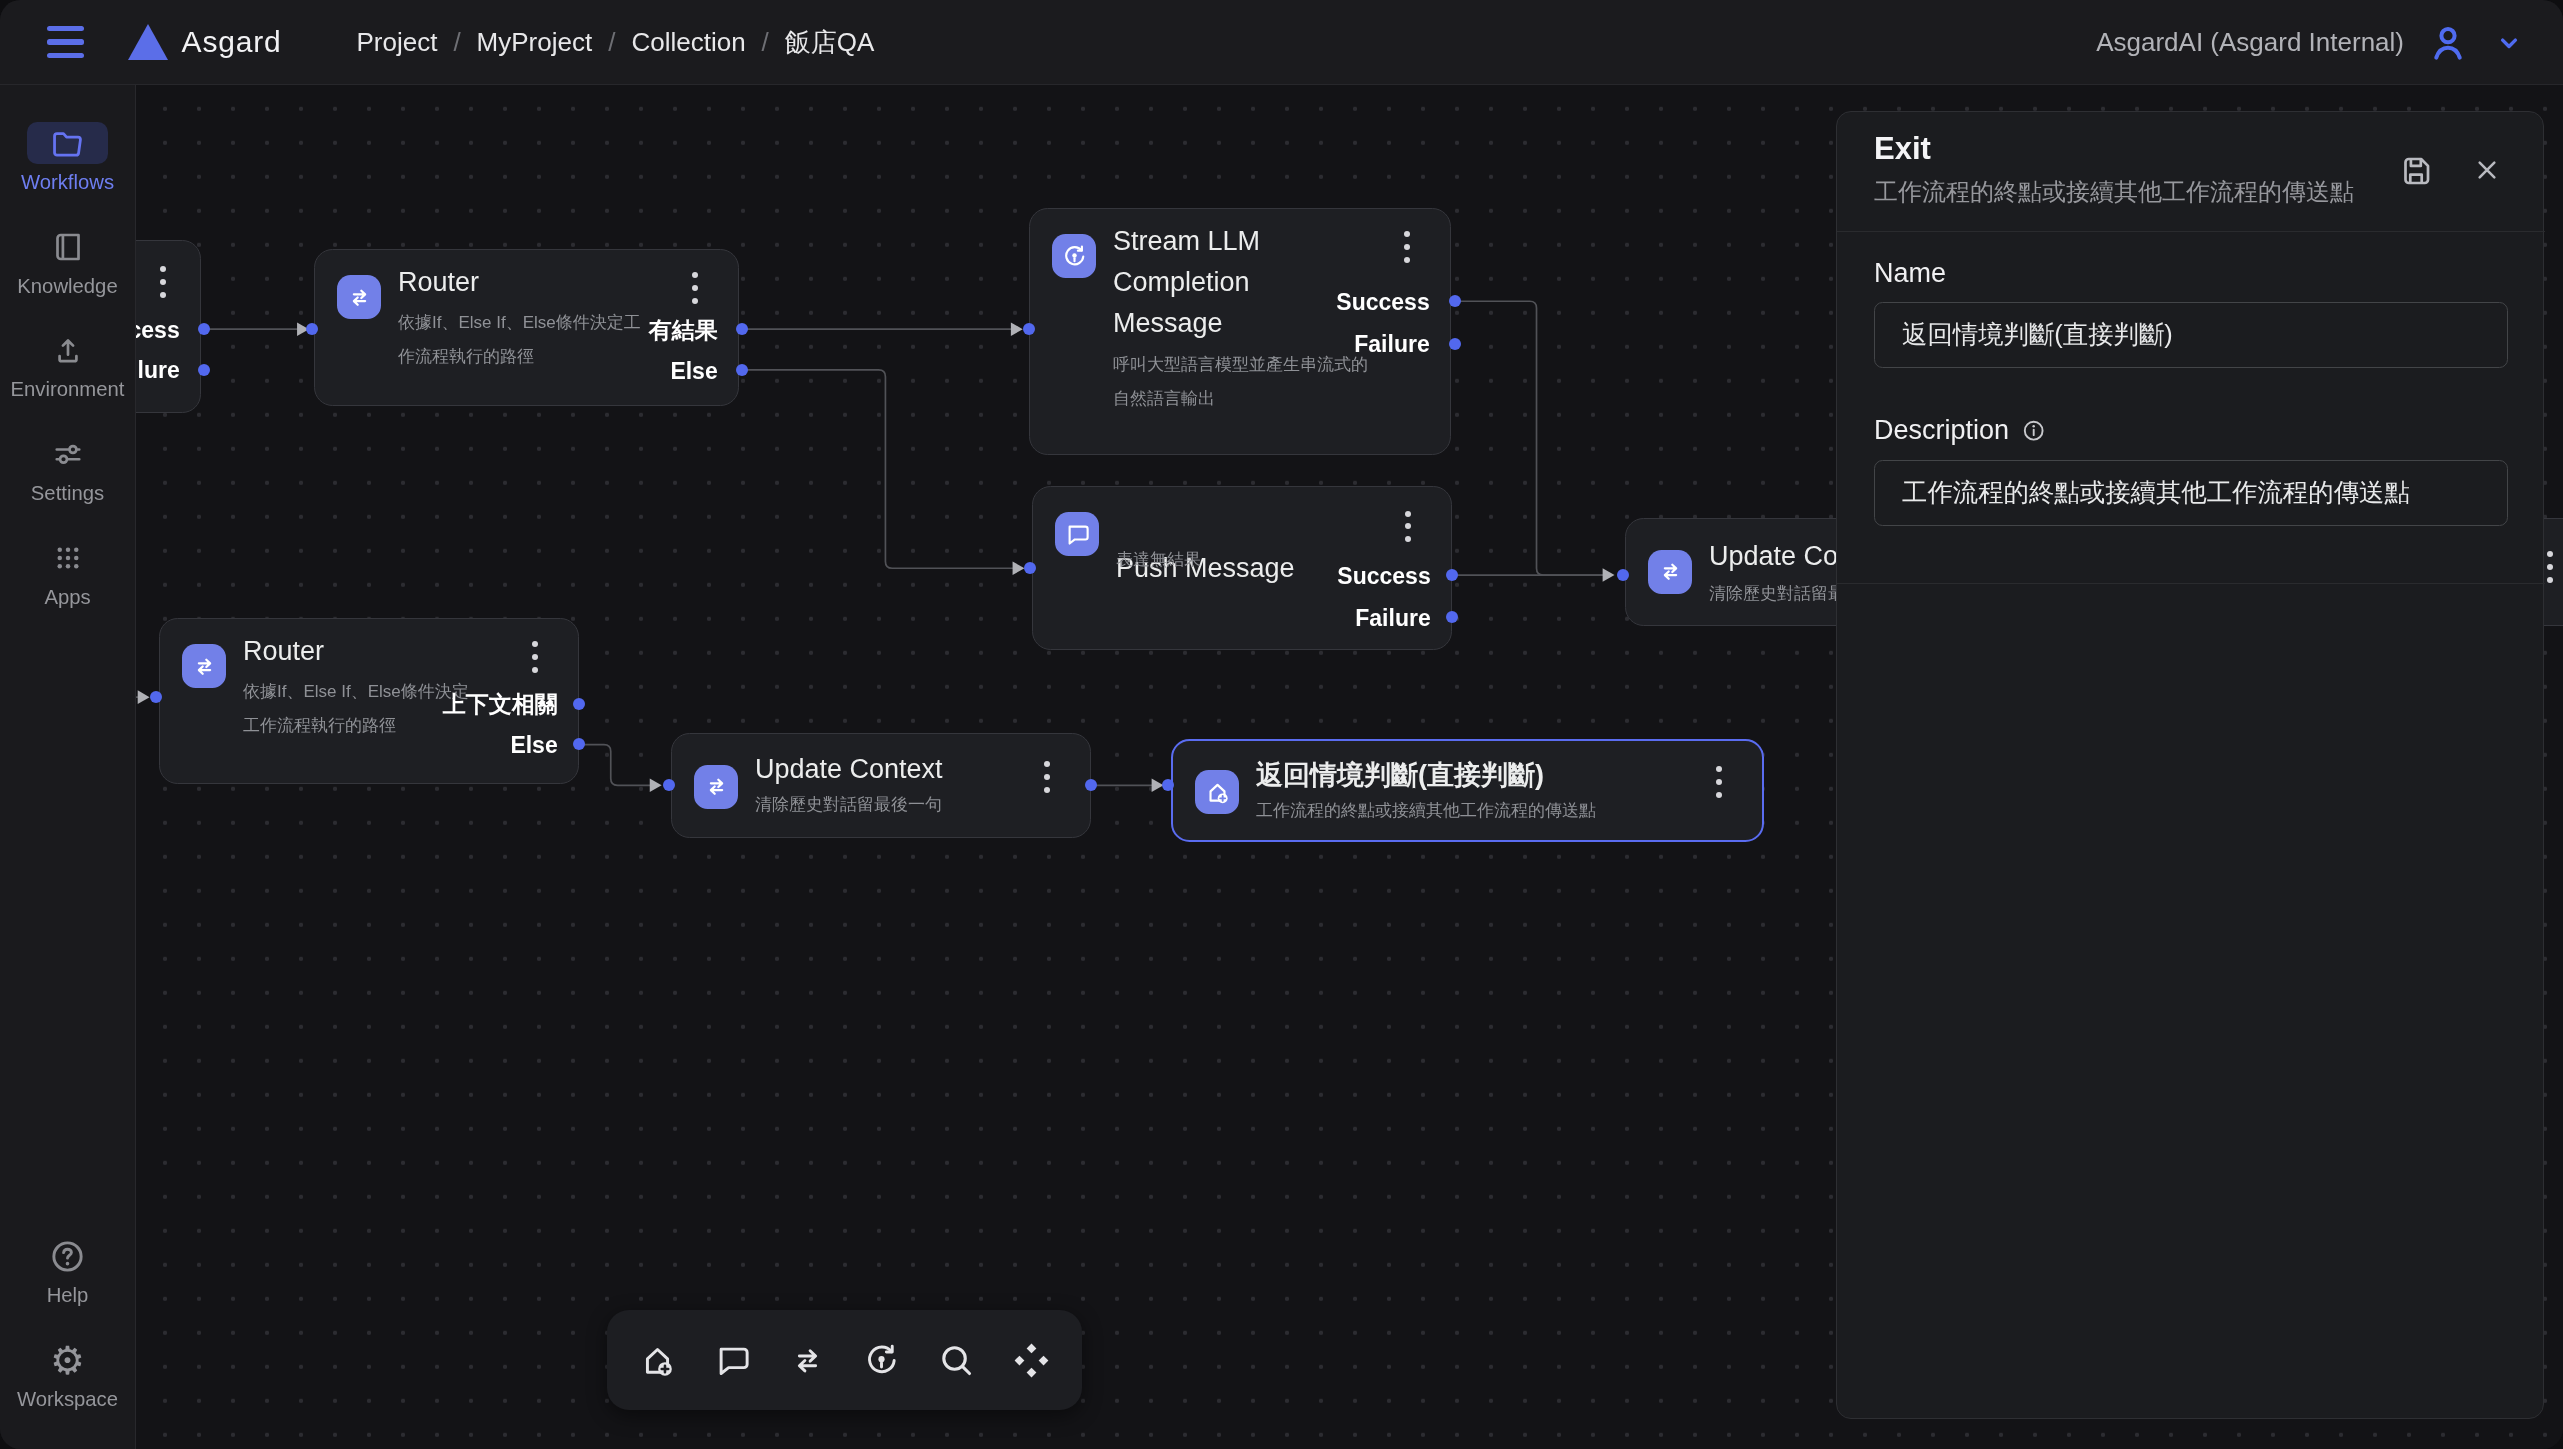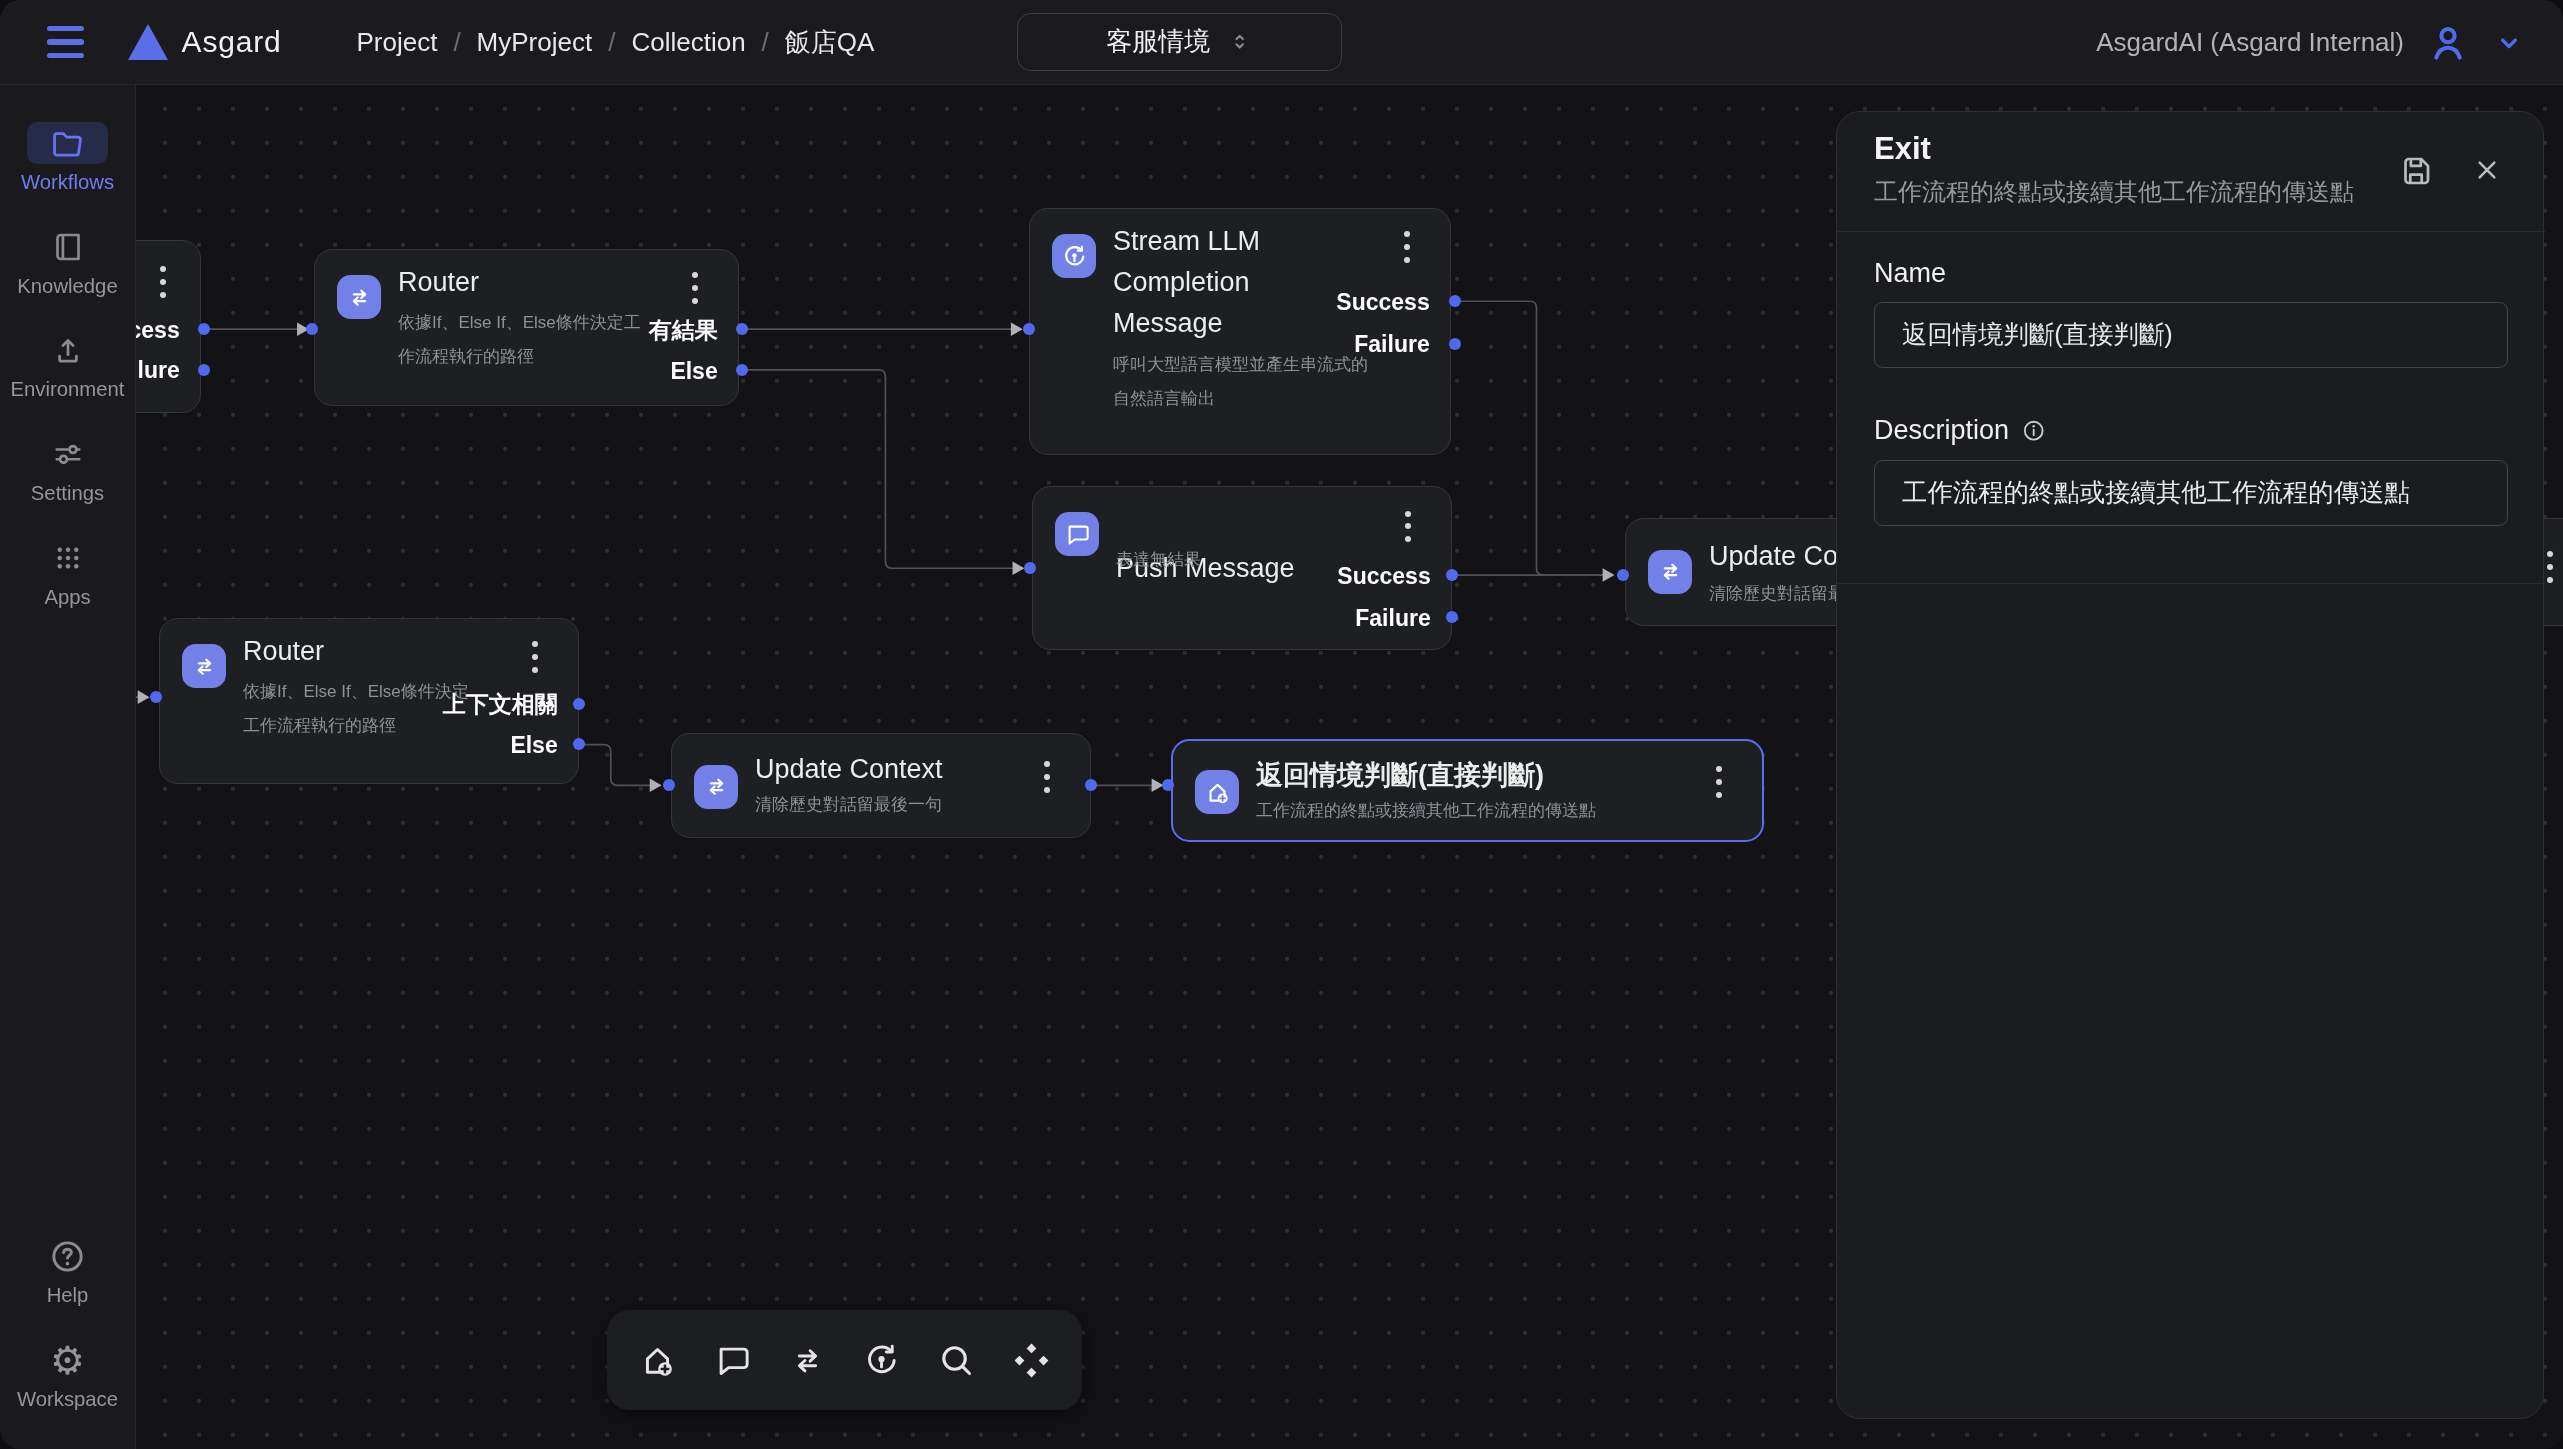--- a/index.html
+++ b/index.html
@@ -52,21 +52,21 @@
 
   
   .pill { position:absolute; height:100px; background:#1d1e22; border-radius:22px; display:flex; align-items:center;
     z-index:40; box-shadow:0 5.1px 20.3px rgba(0,0,0,.45); }
   .tool-btn { width:71px; height:71px; display:flex; align-items:center; justify-content:center; cursor:pointer; border-radius:12px; }
   .zoom-label { font-size:26px; color:#f0f0f2; width:81px; text-align:center; }
   .vdiv { width:0.8px; height:47px; background:#3a3b40; margin:0 13.6px; }
 
   
   .panel { position:absolute; left:1836px; top:111px; width:708px; height:1308px; background:#1b1c1f;
-    border:0.8px solid #2e2f33; border-radius:24px; z-index:80; }
+    border:0.8px solid #2e2f33; border-radius:15px; z-index:80; }
   .panel-title { position:absolute; left:37px; top:18.6px; font-size:31px; font-weight:700; color:#f4f4f6; }
   .panel-sub { position:absolute; left:37px; top:64px; font-size:24px; color:#97989d; }
   .panel-save { position:absolute; left:561px; top:41px; cursor:pointer; }
   .panel-close { position:absolute; left:634px; top:42px; cursor:pointer; }
   .panel-divider { position:absolute; left:0; width:708px; height:0.8px; background:#2a2b2e; }
   .field-label { position:absolute; left:37px; font-size:27px; color:#f0f0f2; display:flex; align-items:center; gap:12px; }
   .field-input { position:absolute; left:37px; width:634px; height:66px; background:#1b1c1f; border:1.3px solid #434548;
     border-radius:8.5px; color:#e8e9ea; font-size:25.4px; padding:0 27px; font-family:"Liberation Sans", sans-serif; outline:none; }
 
   svg.ic { display:block; }
@@ -85,26 +85,20 @@
     <div class="logo-tri"></div>
     <div class="logo-text">Asgard</div>
     <div class="crumbs">
       <span>Project</span>
       <span class="crumb-sep">/</span>
       <span>MyProject</span>
       <span class="crumb-sep">/</span>
       <span>Collection</span>
       <span class="crumb-sep">/</span>
       <span>飯店QA</span>
-    </div>
-    <div class="env-select">
-      <span>客服情境</span>
-      <svg class="ic" width="25.4" height="25.4" viewBox="0 0 24 24">
-        <path d="M9 9.5l3-3 3 3M9 14.5l3 3 3-3" stroke="#8b8c91" stroke-width="2" fill="none" stroke-linecap="round" stroke-linejoin="round"></path>
-      </svg>
     </div>
     <div class="account">
       <span class="account-name">AsgardAI (Asgard Internal)</span>
       <svg class="ic" width="44" height="44" viewBox="0 0 24 24">
         <circle cx="12" cy="8" r="3.6" stroke="#4f6bf0" stroke-width="2.2" fill="none"></circle>
         <path d="M5.6 20c1.2-3.6 3.6-5.4 6.4-5.4s5.2 1.8 6.4 5.4" stroke="#4f6bf0" stroke-width="2.2" fill="none" stroke-linecap="round"></path>
       </svg>
       <svg class="ic" width="34" height="34" viewBox="0 0 24 24">
         <path d="M7.5 10l4.5 4.5L16.5 10" stroke="#4f6bf0" stroke-width="2.4" fill="none" stroke-linecap="round" stroke-linejoin="round"></path>
       </svg>

